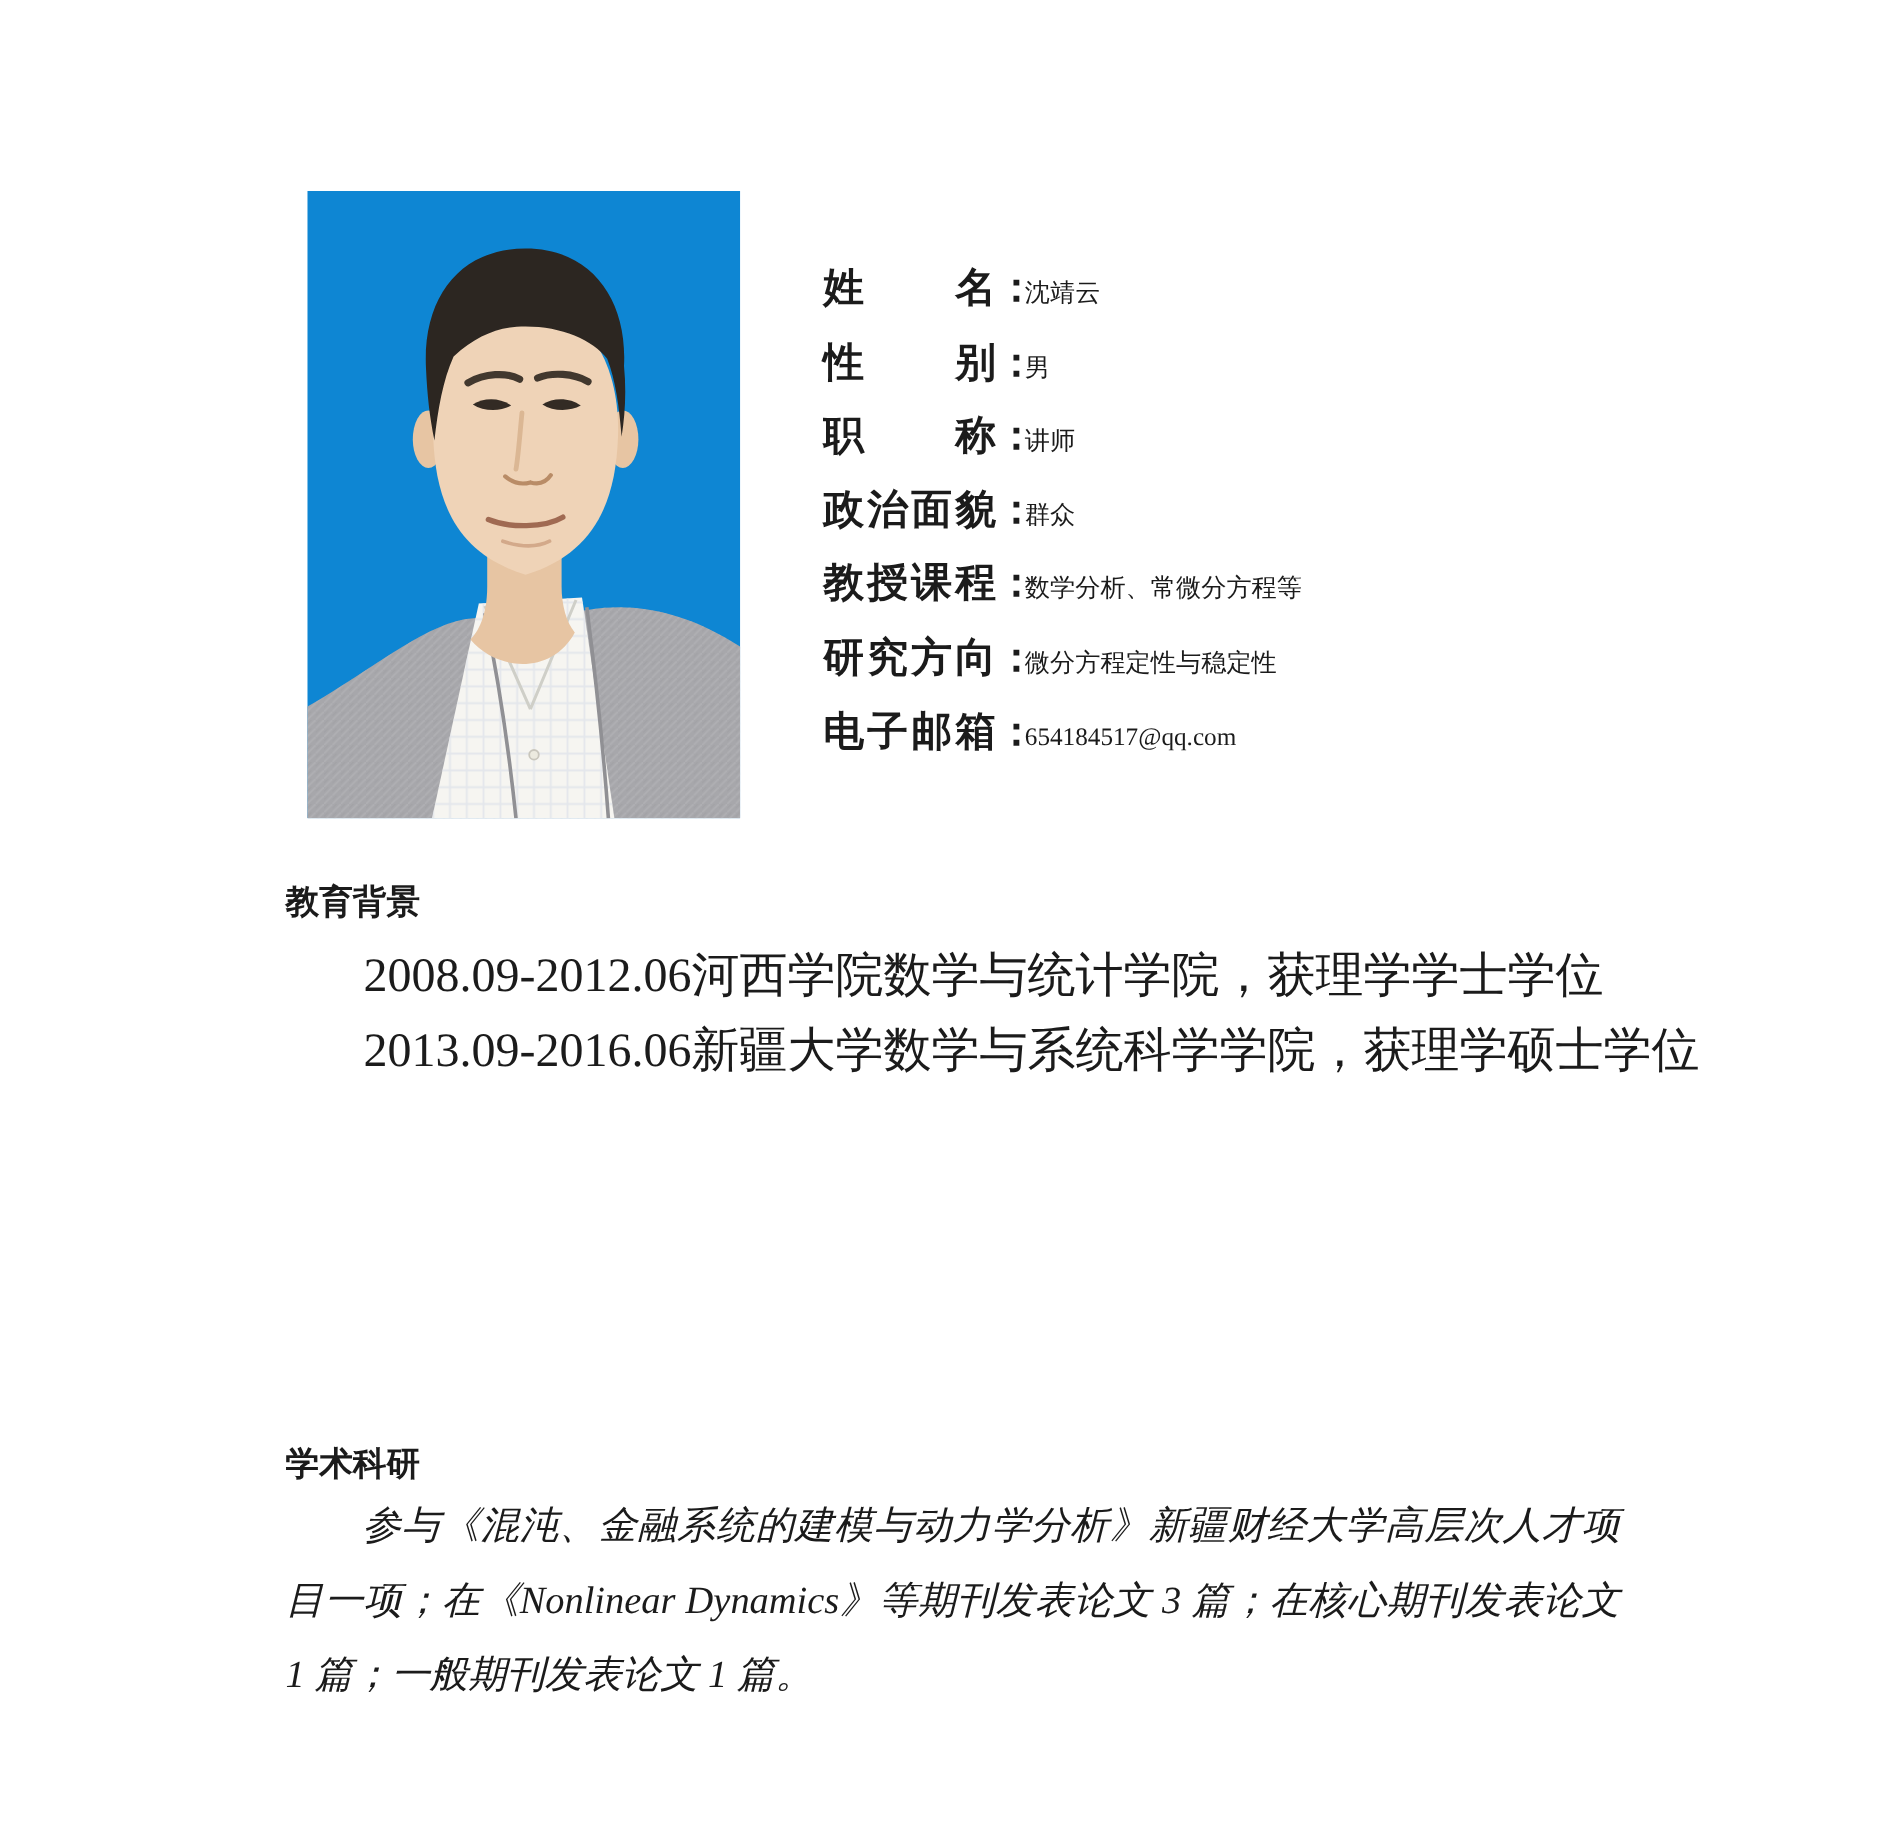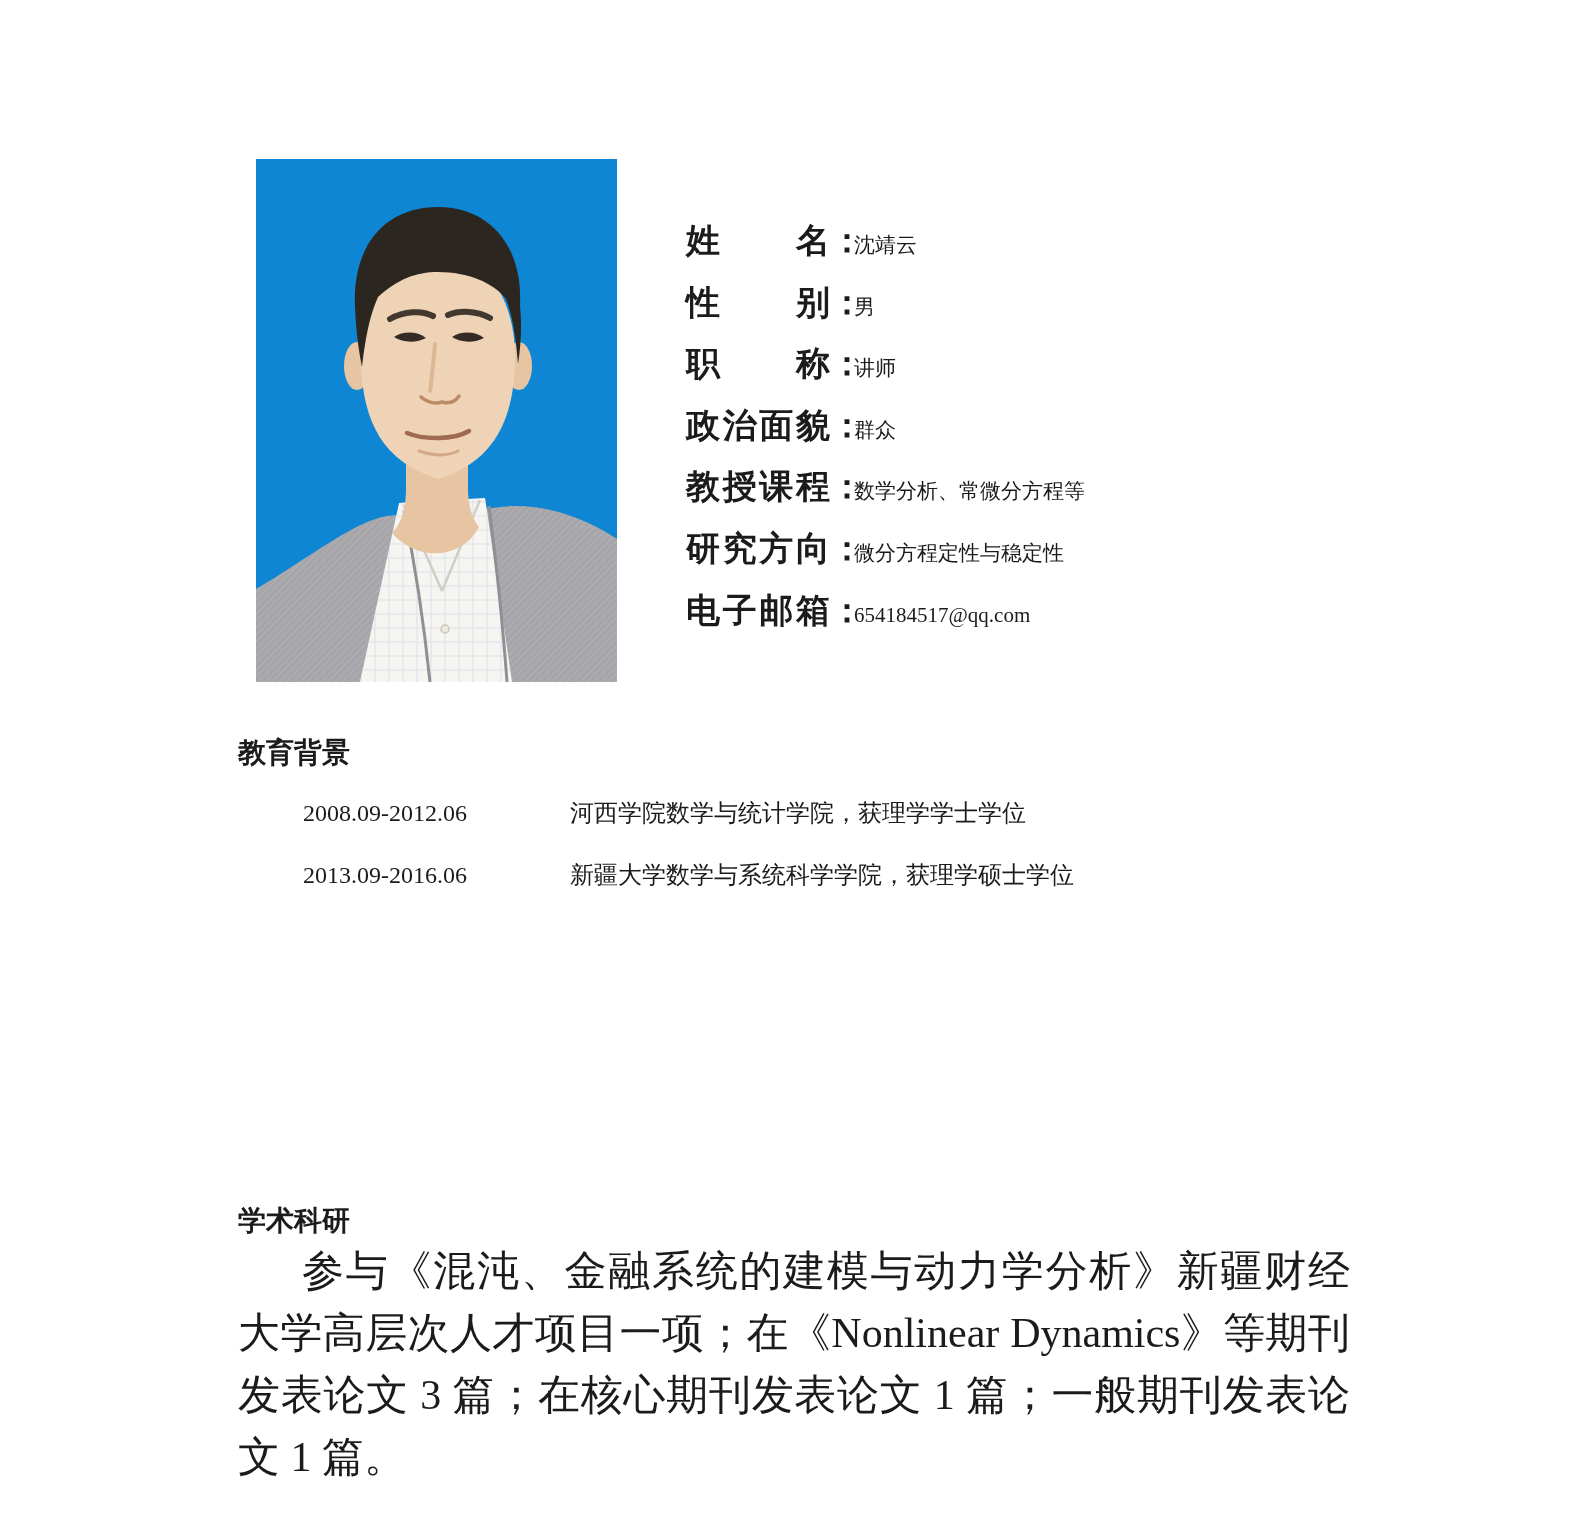--- a/index.html
+++ b/index.html
@@ -38,27 +38,27 @@
   .sec-heading{
     margin:0;font-size:28px;font-weight:bold;
     line-height:62px;letter-spacing:0;
   }
   .sec-items{padding-left:65px;}
   #sec-edu{top:722px;}
   #sec-edu .sec-items{margin-top:-2px;}
   #sec-career{top:935px;}
   #sec-career .sec-items{margin-top:-5px;}
   #sec-research{top:1190px;}
-  .item{display:flex;font-size:24px;line-height:62px;}
+  .item{display:flex;font-size:40px;line-height:62px;}
   .period{flex:0 0 267px;white-space:nowrap;}
   .desc{flex:1;white-space:nowrap;}
   .para{
     margin:-12px 0 0 0;
-    font-size:42px;line-height:62px;
-    text-align:justify;text-indent:64px;
+    font-size:32px;line-height:62px;
+    text-align:justify;text-indent:64px;font-style:italic;
   }
 </style>
 </head>
 <body>
 
 <div class="page">
 
   <div class="photo">
     <svg viewBox="0 0 361 523" xmlns="http://www.w3.org/2000/svg">
       <defs>

